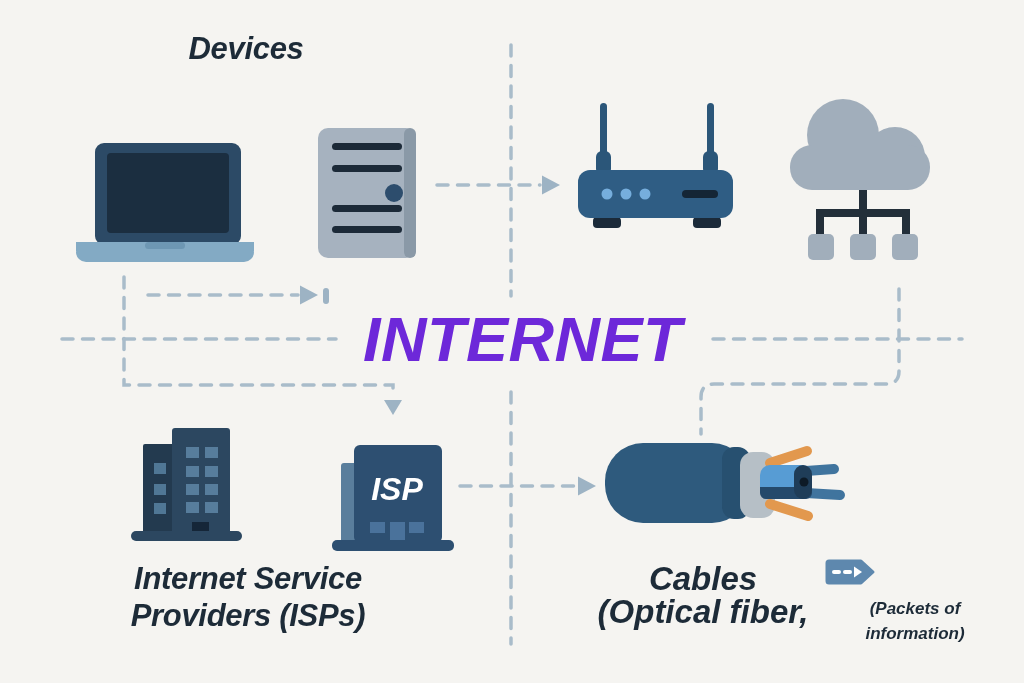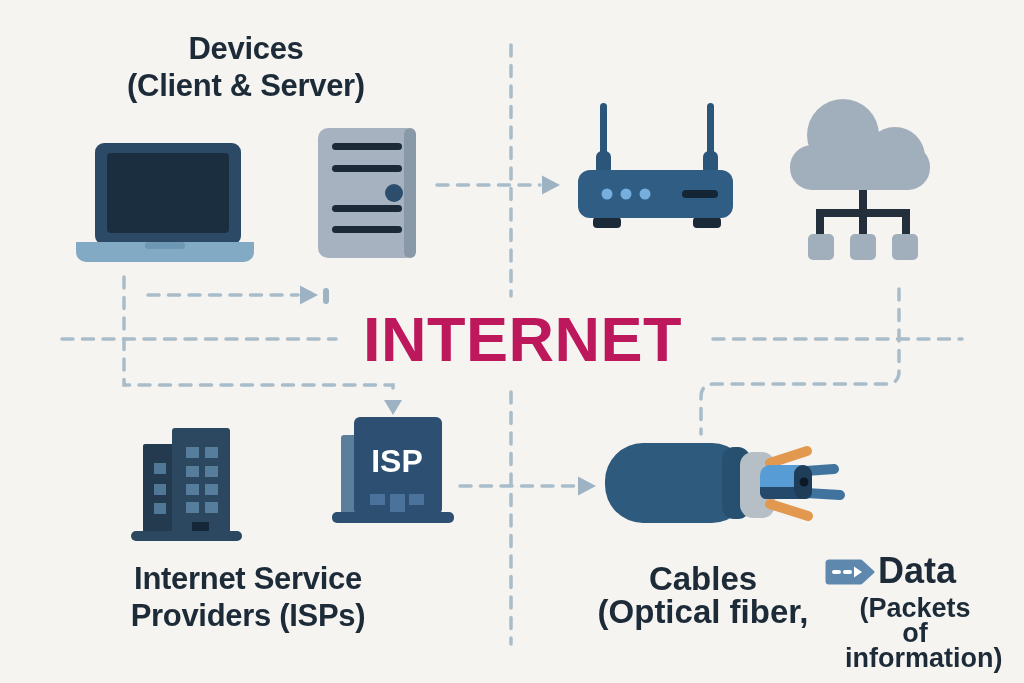--- a/index.html
+++ b/index.html
@@ -1,35 +1,35 @@
 <!DOCTYPE html>
 <html><head>
 <meta charset="utf-8">
 <style>
   html,body{margin:0;padding:0;background:#e9e8e5;}
   .canvas{
     position:relative;width:1024px;height:683px;margin:0 auto;
     background:#f5f4f1;overflow:hidden;
     font-family:"Liberation Sans",sans-serif;color:#1d2b38;
   }
-  .abs{position:absolute;}
+  .abs{position:absolute;font-style:italic;}
   .connectors{position:absolute;left:0;top:0;width:1024px;height:683px;pointer-events:none;}
   .section-title{font-weight:bold;font-size:31px;line-height:37px;text-align:center;letter-spacing:-0.3px;}
   .internet-title{
     left:330px;top:303px;width:385px;text-align:center;
-    font-size:63px;font-weight:bold;letter-spacing:0.5px;line-height:72px;color:#be185d;
+    font-size:63px;font-weight:bold;letter-spacing:0.5px;line-height:72px;color:#6d28d9;
   }
   .label-devices{left:96px;top:30px;width:300px;}
   .label-network{left:640px;top:34px;width:265px;}
   .label-isp{left:98px;top:560px;width:300px;}
   .label-cables{left:578px;top:560px;width:250px;text-align:center;}
   .cables-main{font-weight:bold;font-size:33px;line-height:38px;}
   .cables-sub{font-weight:bold;font-size:33px;line-height:27px;}
   .label-data{left:878px;top:552px;font-size:36px;font-weight:bold;line-height:38px;}
-  .label-data-sub{left:845px;top:596px;width:140px;text-align:center;font-size:27px;font-weight:bold;line-height:25px;}
+  .label-data-sub{left:845px;top:596px;width:140px;text-align:center;font-size:17px;font-weight:bold;line-height:25px;}
   svg{display:block;}
 </style>
 </head>
 <body>
 
 <div class="canvas">
 
   <svg class="connectors" width="1024" height="683" viewBox="0 0 1024 683">
     <g stroke="#a9bcca" stroke-width="3.5" fill="none" stroke-linecap="round" stroke-dasharray="11 9.5">
       <path d="M511 45 V296"></path>
@@ -46,21 +46,20 @@
       <polygon points="542,175.5 560,185 542,194.5"></polygon>
       <polygon points="300,285.5 318,295 300,304.5"></polygon>
       <polygon points="384,400 402,400 393,415"></polygon>
       <polygon points="578,476.5 596,486 578,495.5"></polygon>
     </g>
     <path d="M326 291 V301" stroke="#9db3c4" stroke-width="6" stroke-linecap="round" fill="none"></path>
   </svg>
 
   <div class="abs section-title label-devices">
     <div>Devices</div>
-    <div>(Client &amp; Server)</div>
   </div>
 
   <div class="abs" style="left:70px;top:138px;">
     <svg width="190" height="128" viewBox="0 0 190 128">
       <rect x="25" y="5" width="146" height="102" rx="9" fill="#2c4a66"></rect>
       <rect x="37" y="15" width="122" height="80" rx="4" fill="#1b2e40"></rect>
       <rect x="6" y="104" width="178" height="20" rx="10" fill="#83aac4"></rect>
       <rect x="6" y="104" width="178" height="9" fill="#83aac4"></rect>
       <rect x="75" y="104" width="40" height="7" rx="3.5" fill="#6e97b3"></rect>
     </svg>
@@ -122,21 +121,21 @@
       <rect x="80" y="46" width="13" height="11" fill="#577d9c"></rect>
       <rect x="61" y="64" width="13" height="11" fill="#577d9c"></rect>
       <rect x="80" y="64" width="13" height="11" fill="#577d9c"></rect>
       <rect x="61" y="82" width="13" height="11" fill="#577d9c"></rect>
       <rect x="80" y="82" width="13" height="11" fill="#577d9c"></rect>
       <rect x="67" y="102" width="17" height="12" fill="#152638"></rect>
       <rect x="6" y="111" width="111" height="10" rx="5" fill="#2c4760"></rect>
     </svg>
   </div>
 
-  <div class="abs" style="left:328px;top:412px;">
+  <div class="abs" style="left:328px;top:440px;">
     <svg width="130" height="115" viewBox="0 0 130 115">
       <rect x="13" y="23" width="22" height="80" rx="3" fill="#5a7e9c"></rect>
       <rect x="26" y="5" width="88" height="98" rx="6" fill="#2d4f71"></rect>
       <rect x="42" y="82" width="15" height="11" fill="#4a729b"></rect>
       <rect x="81" y="82" width="15" height="11" fill="#4a729b"></rect>
       <rect x="62" y="82" width="15" height="21" fill="#4a729b"></rect>
       <rect x="4" y="100" width="122" height="11" rx="5" fill="#2d4f71"></rect>
       <text x="69" y="60" text-anchor="middle" font-family="Liberation Sans, sans-serif" font-size="32" font-weight="bold" fill="#ffffff">ISP</text>
     </svg>
   </div>
@@ -170,19 +169,18 @@
 
   <div class="abs" style="left:824px;top:558px;">
     <svg width="52" height="30" viewBox="0 0 52 30">
       <path d="M5 3 H37 L49 14 L37 25 H5 Q3 25 3 23 V5 Q3 3 5 3 Z" fill="#5e88ae" stroke="#5e88ae" stroke-width="3" stroke-linejoin="round"></path>
       <line x1="10" y1="14" x2="15" y2="14" stroke="#ffffff" stroke-width="4" stroke-linecap="round"></line>
       <line x1="21" y1="14" x2="26" y2="14" stroke="#ffffff" stroke-width="4" stroke-linecap="round"></line>
       <polygon points="30,8.5 38,14 30,19.5" fill="#ffffff"></polygon>
     </svg>
   </div>
 
-  <div class="abs label-data">Data</div>
   <div class="abs label-data-sub">
     <div>(Packets of</div>
     <div>information)</div>
   </div>
 
 </div>
 
 </body></html>

